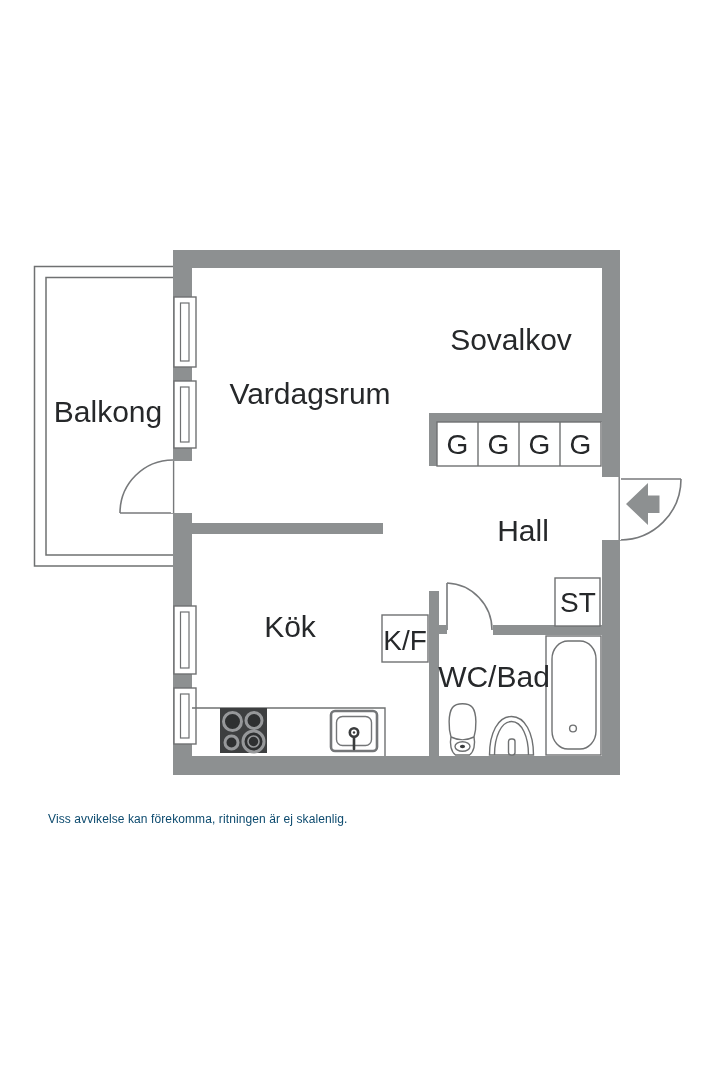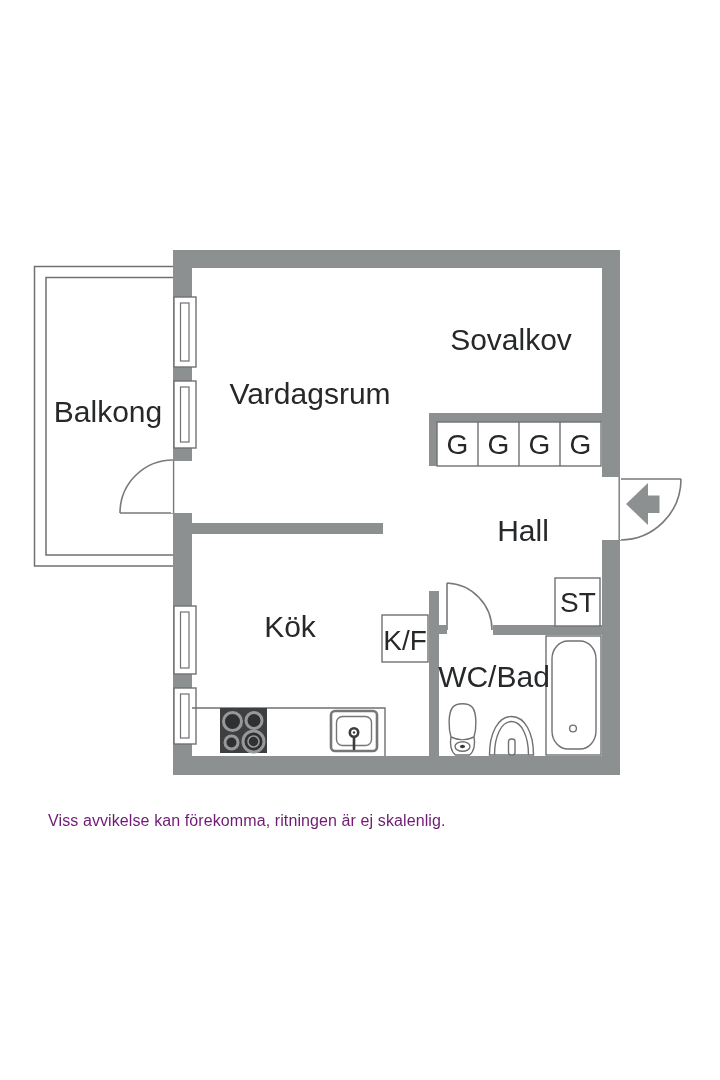--- a/index.html
+++ b/index.html
@@ -18,22 +18,22 @@
   }
   .small-label{
     font-family:"Liberation Sans", sans-serif;
     font-size:28px;
     fill:#26282a;
   }
   #footer-note{
     position:absolute;
     left:48px;
     top:812px;
-    font-size:16px;
-    color:#701a75;
+    font-size:12px;
+    color:#0c4a6e;
     letter-spacing:0.1px;
   }
 </style>
 </head>
 <body>
 
 <div id="canvas">
 
   <svg id="plan-svg" width="720" height="1080" viewBox="0 0 720 1080">
 

